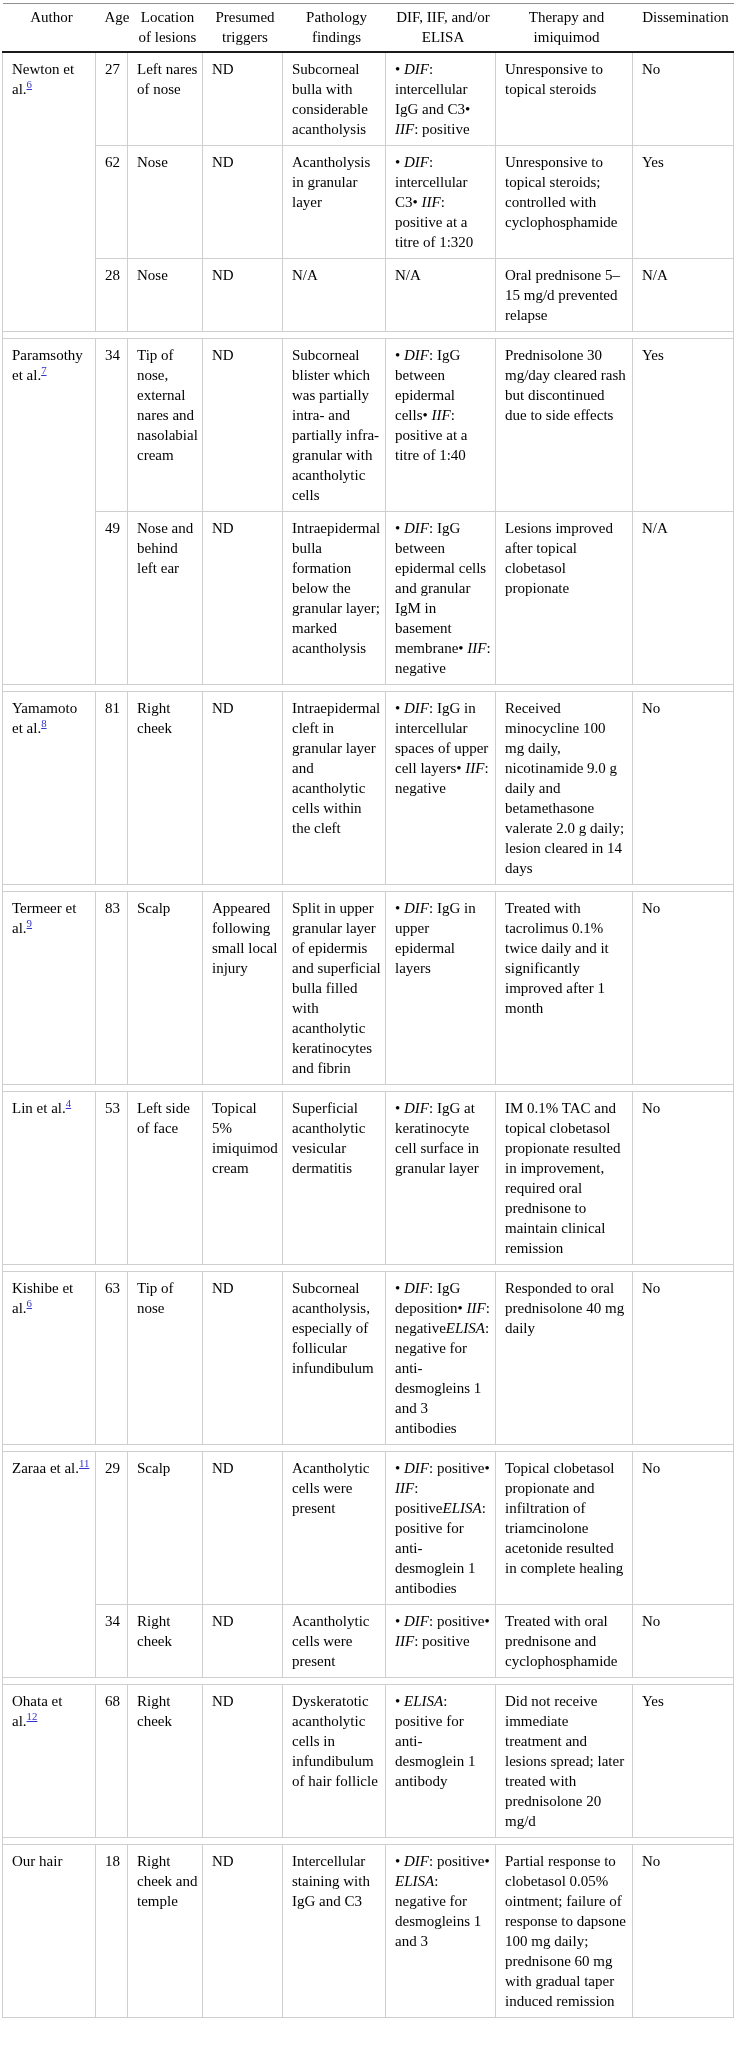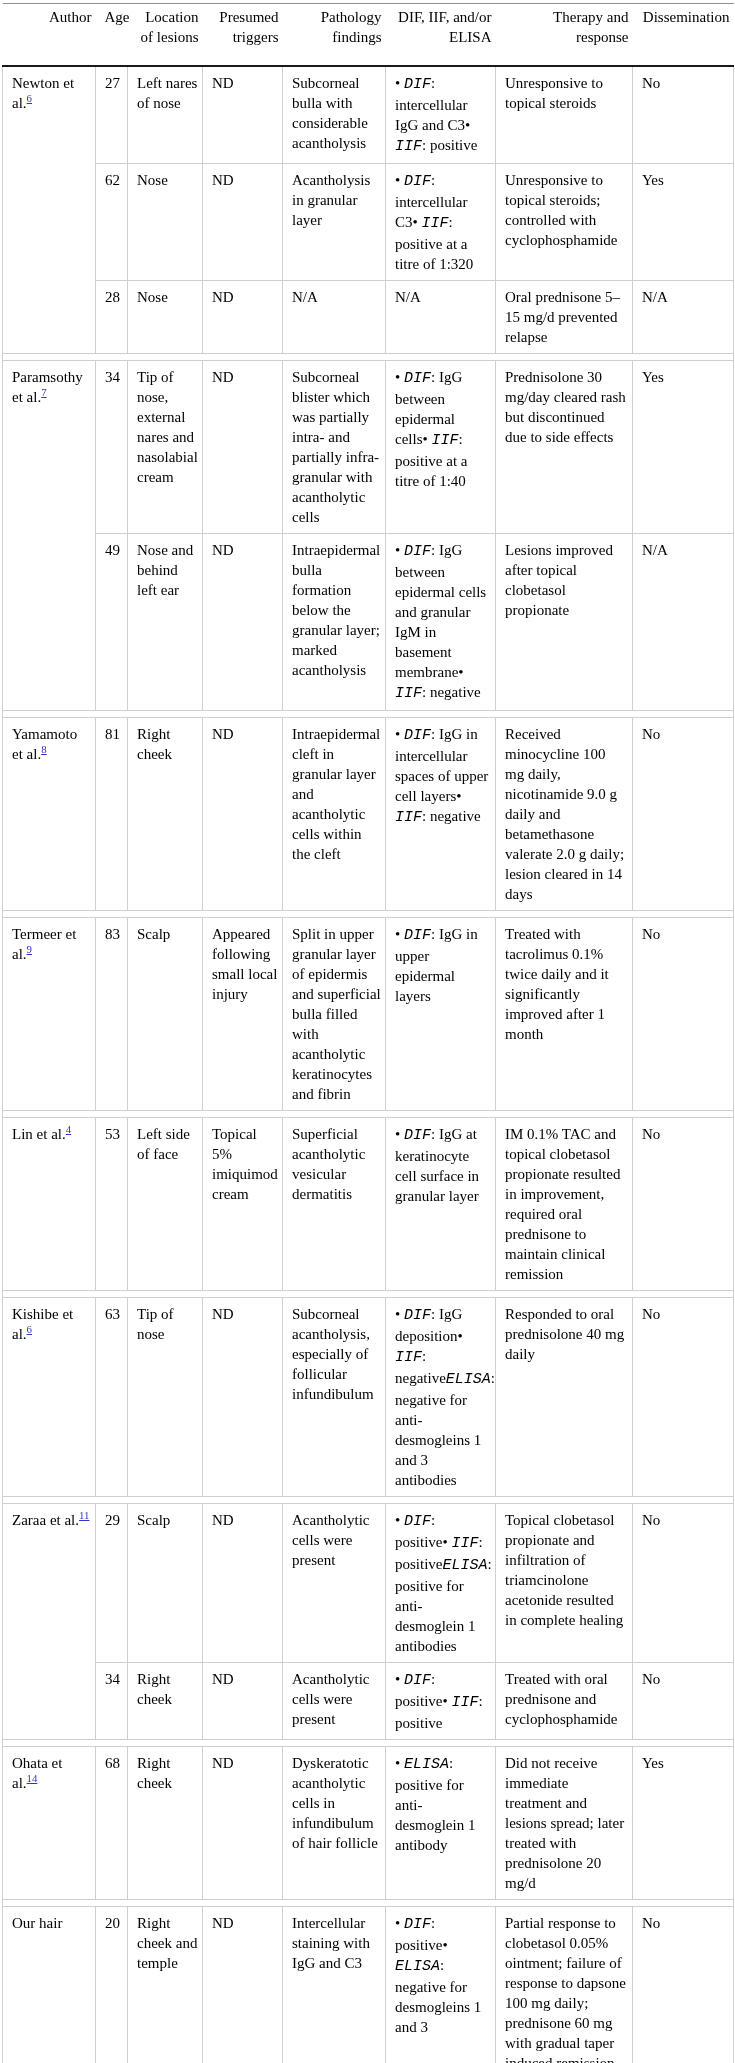--- a/index.html
+++ b/index.html
@@ -12,41 +12,41 @@
   .table-wrap { padding: 3px 2px 4px 2px; }
   table.review {
     border-collapse: collapse;
     table-layout: fixed;
     width: 731px;
     font-size: 15px;
     line-height: 20px;
   }
   table.review th {
     font-weight: normal;
-    text-align: right;
+    text-align: center;
     vertical-align: top;
-    padding: 3px 4px 18px 9px;
+    padding: 3px 4px 4px 9px;
     border-top: 1px solid #8f8f8f;
     border-bottom: 2px solid #1a1a1a;
     border-left: none;
     border-right: none;
   }
   table.review td {
     vertical-align: top;
     text-align: left;
     padding: 6px 4px 6px 9px;
     border: 1px solid #cfcfcf;
   }
   table.review tr.spacer td {
     padding: 0;
     height: 7px;
     border-top: 1px solid #cfcfcf;
     border-bottom: 1px solid #cfcfcf;
   }
-  table.review i { font-style: italic; font-family: Liberation Mono, monospace; }
+  table.review i { font-style: italic; }
   sup.ref {
     font-size: 0.72em;
     line-height: 0;
     vertical-align: super;
   }
   sup.ref a {
     color: var(--link-color, #3333cc);
     text-decoration: underline;
     cursor: pointer;
   }
@@ -67,21 +67,21 @@
       <col style="width:101px">
     </colgroup>
     <thead>
       <tr>
         <th>Author</th>
         <th>Age</th>
         <th>Location of lesions</th>
         <th>Presumed triggers</th>
         <th>Pathology findings</th>
         <th>DIF, IIF, and/or ELISA</th>
-        <th>Therapy and response</th>
+        <th>Therapy and imiquimod</th>
         <th>Dissemination</th>
       </tr>
     </thead>
     <tbody>
         <tr>
           <td rowspan="3">Newton et al.<sup class="ref"><a href="#">6</a></sup></td>
           <td>27</td>
           <td>Left nares of nose</td>
           <td>ND</td>
           <td>Subcorneal bulla with considerable acantholysis</td>
@@ -200,35 +200,35 @@
           <td>ND</td>
           <td>Acantholytic cells were present</td>
           <td>• <i>DIF</i>: positive• <i>IIF</i>: positive</td>
           <td>Treated with oral prednisone and cyclophosphamide</td>
           <td>No</td>
         </tr>
         <tr class="spacer">
           <td colspan="8"></td>
         </tr>
         <tr>
-          <td rowspan="1">Ohata et al.<sup class="ref"><a href="#">14</a></sup></td>
+          <td rowspan="1">Ohata et al.<sup class="ref"><a href="#">12</a></sup></td>
           <td>68</td>
           <td>Right cheek</td>
           <td>ND</td>
           <td>Dyskeratotic acantholytic cells in infundibulum of hair follicle</td>
           <td>• <i>ELISA</i>: positive for anti-desmoglein 1 antibody</td>
           <td>Did not receive immediate treatment and lesions spread; later treated with prednisolone 20 mg/d</td>
           <td>Yes</td>
         </tr>
         <tr class="spacer">
           <td colspan="8"></td>
         </tr>
         <tr>
           <td rowspan="1">Our hair</td>
-          <td>20</td>
+          <td>18</td>
           <td>Right cheek and temple</td>
           <td>ND</td>
           <td>Intercellular staining with IgG and C3</td>
           <td>• <i>DIF</i>: positive• <i>ELISA</i>: negative for desmogleins 1 and 3</td>
           <td>Partial response to clobetasol 0.05% ointment; failure of response to dapsone 100 mg daily; prednisone 60 mg with gradual taper induced remission</td>
           <td>No</td>
         </tr>
       </tbody>
   </table>
 </div>

